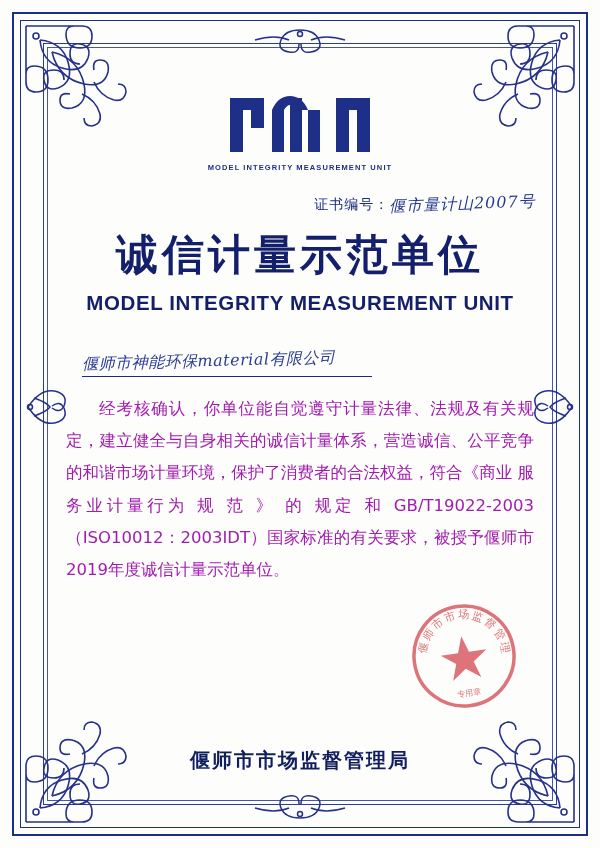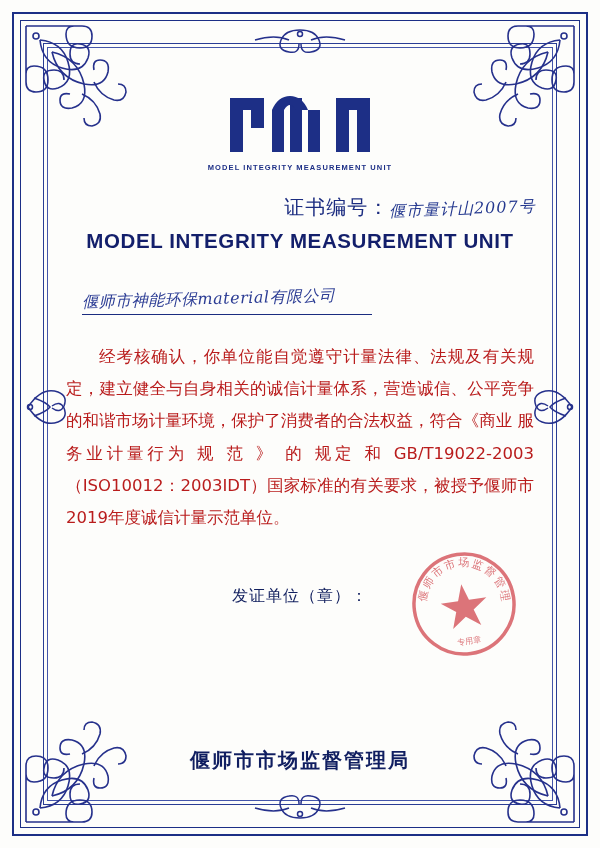--- a/index.html
+++ b/index.html
@@ -110,21 +110,21 @@
     text-align: center;
   }
 
   .cert-no-row {
     margin-top: 22px;
     text-align: right;
     padding-right: 6px;
     white-space: nowrap;
   }
   .cert-no-label {
-    font-size: 20px;
+    font-size: 14px;
     color: #1b2c80;
     font-family: "DejaVu Sans", sans-serif;
     letter-spacing: 1px;
   }
   .cert-no-value {
     font-size: 16px;
     color: #24388f;
     font-family: "DejaVu Serif", serif;
     font-style: italic;
     letter-spacing: 1px;
@@ -163,27 +163,27 @@
     font-family: "DejaVu Serif", serif;
     font-style: italic;
     font-size: 16px;
     color: #2b3c94;
     letter-spacing: 0.5px;
     display: inline-block;
     transform: rotate(-1.5deg);
   }
 
   .body-text {
-    margin-top: 26px;
+    margin-top: 16px;
     margin-left: 8px;
     margin-right: 8px;
     font-family: "DejaVu Sans", sans-serif;
     font-size: 16.5px;
     line-height: 1.95;
-    color: #b91c1c;
+    color: #a21caf;
     text-align: justify;
     text-indent: 2em;
   }
 
   .issuer-row {
     margin-top: 52px;
     text-align: center;
     position: relative;
   }
   .issuer-label {
@@ -336,30 +336,30 @@
           </g>
         </svg>
       </span>
       <div class="logo-sub">MODEL INTEGRITY MEASUREMENT UNIT</div>
     </div>
 
     <div class="cert-no-row">
       <span class="cert-no-label">证书编号：</span><span class="cert-no-value">偃市量计山2007号</span>
     </div>
 
+    <div class="title-cn">诚信计量示范单位</div>
     <div class="title-en">MODEL INTEGRITY MEASUREMENT UNIT</div>
 
     <div class="recipient">
       <span class="recipient-text">偃师市神能环保material有限公司</span>
     </div>
 
     <div class="body-text">经考核确认，你单位能自觉遵守计量法律、法规及有关规定，建立健全与自身相关的诚信计量体系，营造诚信、公平竞争的和谐市场计量环境，保护了消费者的合法权益，符合《商业 服务业计量行为 规 范 》 的 规定 和 GB/T19022-2003（ISO10012：2003IDT）国家标准的有关要求，被授予偃师市2019年度诚信计量示范单位。</div>
 
     <div class="issuer-row">
-      <span class="issuer-label">发证单位（章）：</span>
       <span class="seal">
         <svg viewBox="0 0 112 112">
           <circle cx="56" cy="56" r="50" fill="none" stroke="#c8212a" stroke-width="3.5"></circle>
           <path id="sealArc" d="M 18 56 A 38 38 0 0 1 94 56" fill="none" stroke="none"></path>
           <text font-size="11" fill="#c8212a" font-family="'DejaVu Sans', sans-serif" letter-spacing="2">
             <textPath href="#sealArc" startOffset="6%">偃师市市场监督管理局</textPath>
           </text>
           <polygon points="56,36 61.5,52.5 79,52.5 64.8,62.8 70.2,79.3 56,69 41.8,79.3 47.2,62.8 33,52.5 50.5,52.5" fill="#c8212a"></polygon>
           <text x="56" y="96" font-size="8" fill="#c8212a" text-anchor="middle" font-family="'DejaVu Sans', sans-serif">专用章</text>
         </svg>

